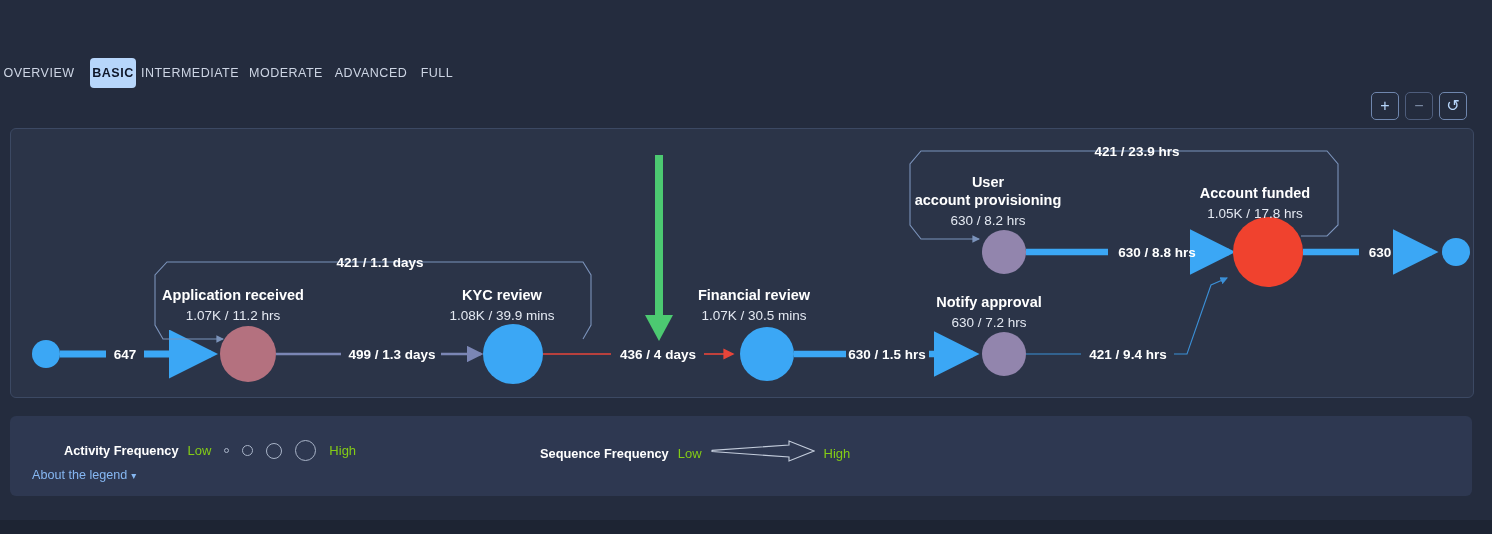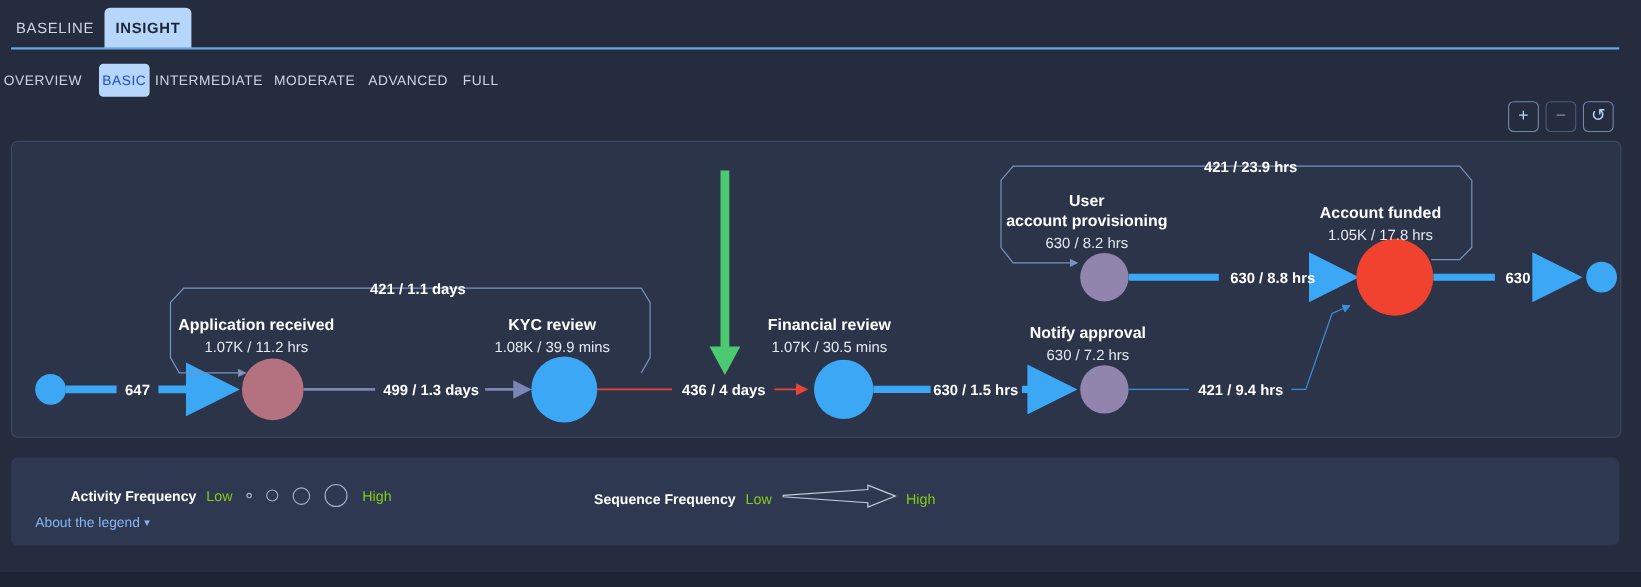--- a/index.html
+++ b/index.html
@@ -26,21 +26,21 @@
   #tab-insight{left:95px;width:79px;}
   .tab-underline{position:absolute;left:10px;top:43px;width:1462px;height:2px;background:#6aa9e8;}
 
   
   .subbar{position:absolute;left:0;top:58px;height:32px;width:1492px;}
   .subtab{
     position:absolute;top:0;height:30px;box-sizing:border-box;
     display:flex;align-items:center;justify-content:center;
     font-size:12.5px;letter-spacing:.5px;color:#cdd5e4;cursor:pointer;border-radius:4px;
   }
-  .subtab.active{background:#b7d6fb;color:#1d4ed8;font-weight:400;}
+  .subtab.active{background:#b7d6fb;color:#0f172a;font-weight:700;}
   #sub-0{left:4px;width:70px;}
   #sub-1{left:90px;width:46px;}
   #sub-2{left:142px;width:96px;}
   #sub-3{left:246px;width:80px;}
   #sub-4{left:332px;width:78px;}
   #sub-5{left:418px;width:38px;}
 
   
   .zoombar{position:absolute;right:25px;top:92px;display:flex;gap:6px;}
   .zbtn{
@@ -78,25 +78,20 @@
     background:linear-gradient(90deg,#3ba7f5 0%,#59a7ea 22%,#8e93c6 48%,#d06croseunset 60%,#f0422e 100%);}
   .about{position:absolute;left:22px;top:52px;font-size:12.6px;color:#86b7f2;cursor:pointer;display:flex;align-items:center;gap:4px;}
   .caret{font-size:10px;}
   .footer{position:absolute;left:0;top:520px;width:1492px;height:14px;background:#1d2433;}
 </style>
 </head>
 <body>
 
 <div class="app">
 
-  <div class="tabbar">
-    <div class="tab" id="tab-baseline">BASELINE</div>
-    <div class="tab active" id="tab-insight">INSIGHT</div>
-    <div class="tab-underline"></div>
-  </div>
 
   <div class="subbar">
     <div class="subtab" id="sub-0">OVERVIEW</div>
     <div class="subtab active" id="sub-1">BASIC</div>
     <div class="subtab" id="sub-2">INTERMEDIATE</div>
     <div class="subtab" id="sub-3">MODERATE</div>
     <div class="subtab" id="sub-4">ADVANCED</div>
     <div class="subtab" id="sub-5">FULL</div>
   </div>
 

